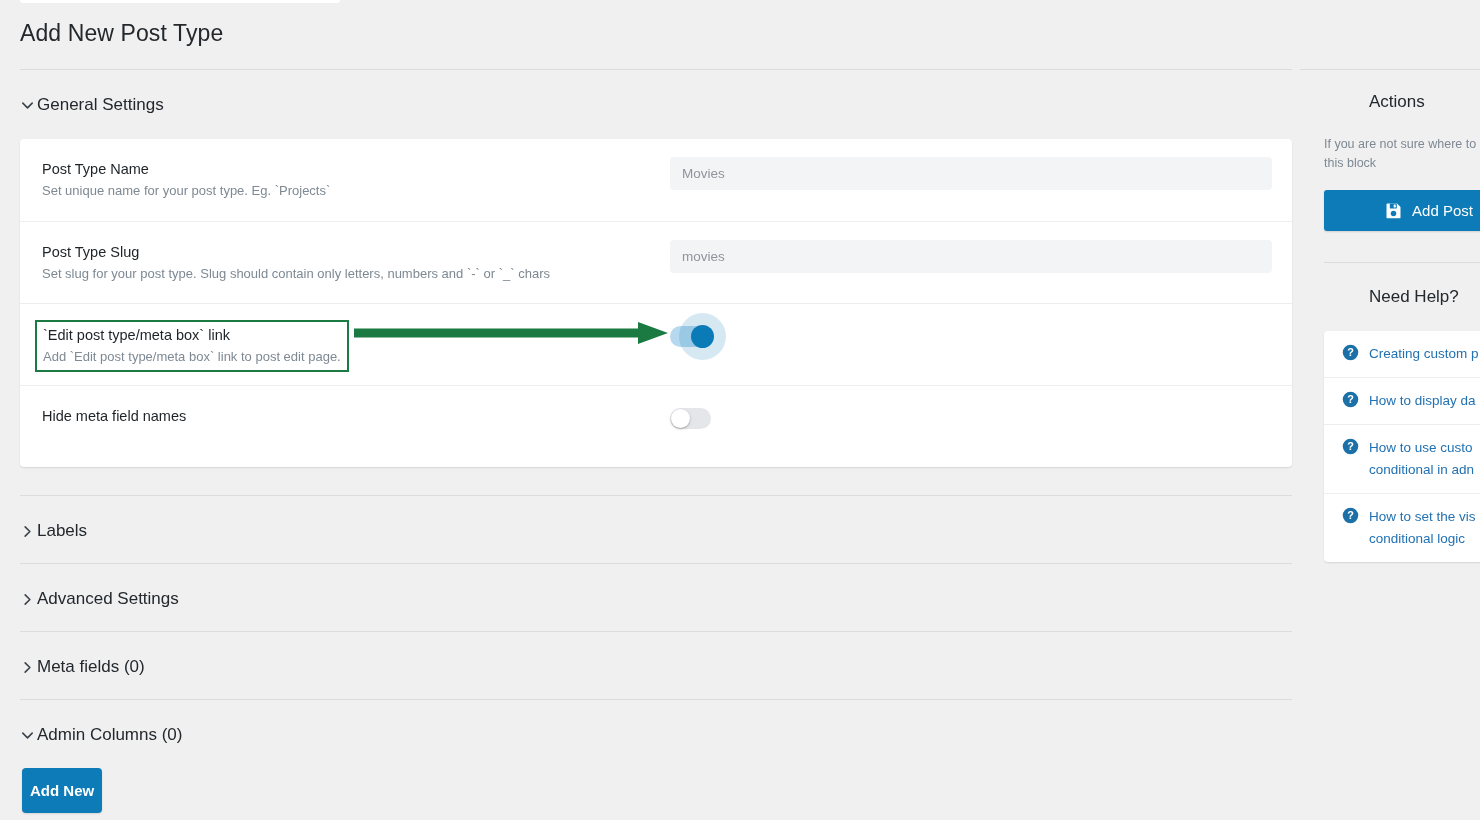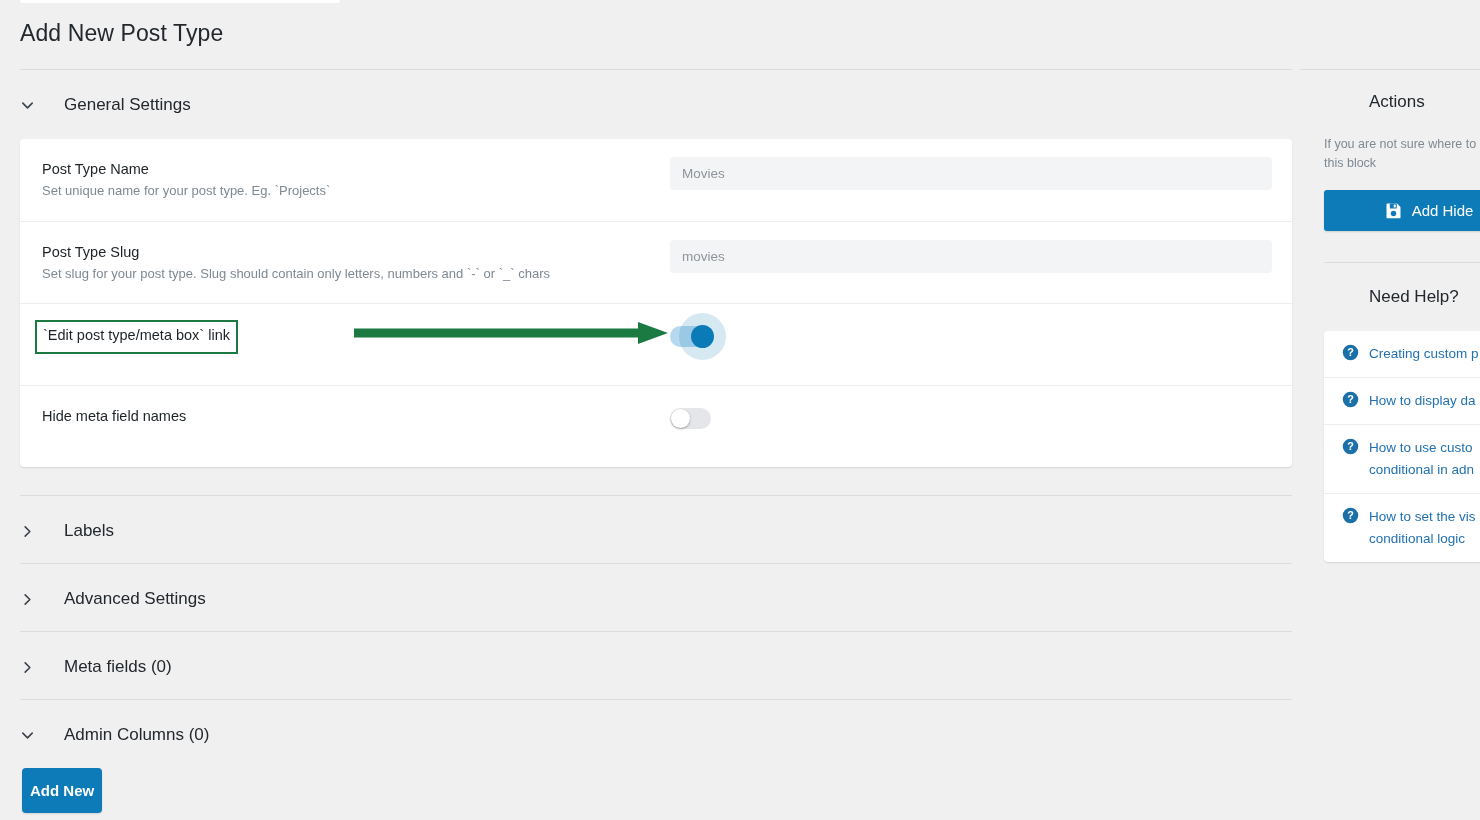--- a/index.html
+++ b/index.html
@@ -58,21 +58,21 @@
     height: 1px;
     background: #dcdcde;
   }
 
   
   .section-header {
     position: absolute;
     left: 20px;
     display: flex;
     align-items: center;
-    gap: 29px;
+    gap: 2px;
     height: 30px;
     cursor: pointer;
     user-select: none;
   }
   .section-header .chev {
     width: 15px;
     height: 15px;
     display: block;
     flex: 0 0 auto;
     color: #3c434a;
@@ -363,20 +363,21 @@
         </div>
         <div class="field-right">
           <input class="text-input" type="text" placeholder="movies" style="">
         </div>
       </div>
 
       <div class="field-row" style="height:82px;">
         <div class="field-left">
           <div class="hl-box">
             <div class="field-label">`Edit post type/meta box` link</div>
+            <div class="field-desc">Add `Edit post type/meta box` link to post edit page.</div>
           </div>
         </div>
         <div class="field-right">
           <div class="toggle on">
             <span class="knob"></span>
           </div>
         </div>
       </div>
 
       <div class="field-row" style="height:81px;">
@@ -441,21 +442,21 @@
     <div class="side-desc" style="top:135px;">If you are not sure where to
 this block</div>
 
     <button class="btn-add-post">
       <svg class="save-ic" viewBox="0 0 18 18">
         <path d="M1.6 1.6 h11.2 l3.6 3.6 v11.2 a.9.9 0 0 1 -.9.9 H2.5 a.9.9 0 0 1 -.9-.9 V2.5 a.9.9 0 0 1 .9-.9 z" fill="#ffffff"></path>
         <rect x="5.1" y="1.6" width="7.4" height="5.2" rx=".5" fill="#0c7bb8"></rect>
         <rect x="9.2" y="2.6" width="2.2" height="3.3" rx=".4" fill="#ffffff"></rect>
         <circle cx="9" cy="12.1" r="2.9" fill="#0c7bb8"></circle>
       </svg>
-      <span>Add Hide</span>
+      <span>Add Post</span>
     </button>
 
     <div class="side-rule2"></div>
 
     <div class="side-title" style="top:287px;">Need Help?</div>
 
     <div class="help-card">
 
       <div class="help-row">
         <svg class="help-ic" viewBox="0 0 18 18">

